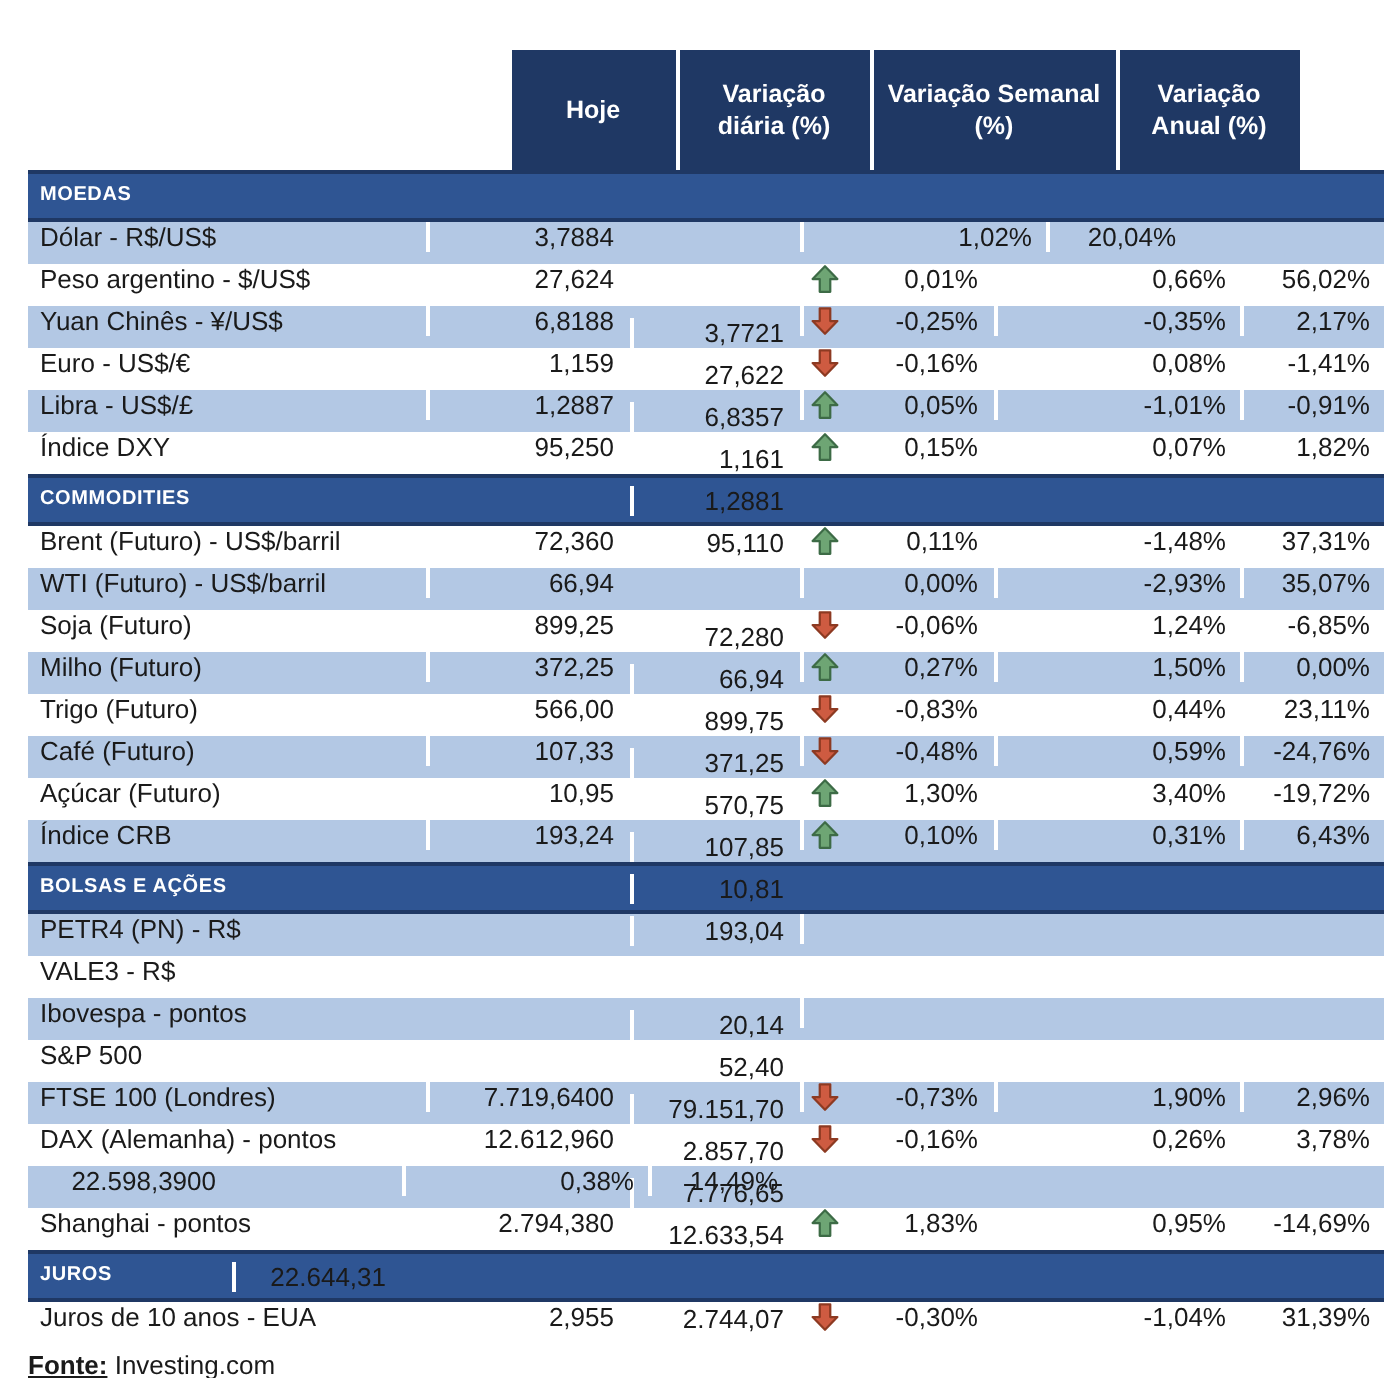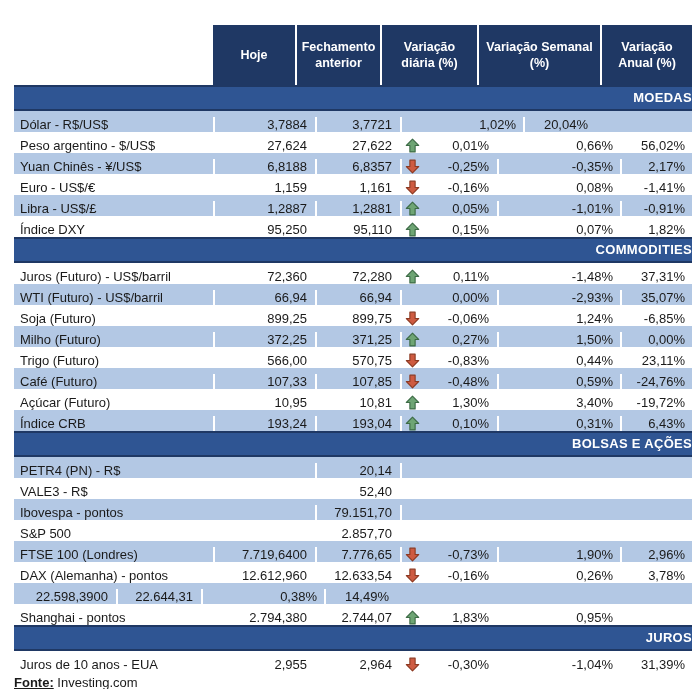--- a/index.html
+++ b/index.html
@@ -21,23 +21,23 @@
   .hcell{
     background:var(--header-bg);color:#ffffff;font-weight:bold;font-size:12.5px;
     display:flex;align-items:center;justify-content:center;text-align:center;
     line-height:1.3;padding:0 4px;box-sizing:border-box;
   }
   .hcell + .hcell{border-left:2px solid #ffffff;}
   .w-hoje{width:82px}.w-fech{width:85px}.w-daily{width:97px}.w-weekly{width:123px}.w-annual{width:92px}
   .section-bar{
     height:22px;line-height:22px;background:var(--section-bg);
     border-top:2px solid var(--dark-line);border-bottom:2px solid var(--dark-line);
-    color:#ffffff;font-weight:bold;font-size:13px;padding-left:6px;letter-spacing:.3px;text-align:right;
+    color:#ffffff;font-weight:bold;font-size:10px;padding-left:6px;letter-spacing:.3px;
   }
-  .row{display:flex;height:21px;font-size:13px;align-items:flex-end;background:#ffffff;}
+  .row{display:flex;height:21px;font-size:13px;align-items:flex-start;background:#ffffff;}
   .row.shaded{background:var(--row-shaded);}
   .cell{box-sizing:border-box;display:flex;align-items:center;white-space:nowrap;overflow:hidden;}
   .cell + .cell{border-left:2px solid #ffffff;}
   .c-label{width:199px;padding-left:6px;}
   .c-hoje{width:102px;justify-content:flex-end;padding-right:8px;}
   .c-fech{width:85px;justify-content:flex-end;padding-right:8px;margin-top:48px;}
   .c-daily{width:97px;justify-content:space-between;padding:0 8px 0 3px;}
   .c-weekly{width:123px;justify-content:flex-end;padding-right:7px;}
   .c-annual{width:72px;justify-content:flex-end;padding-right:7px;}
   .trend{width:16px;height:15px;display:flex;align-items:center;justify-content:flex-start;}
@@ -49,21 +49,20 @@
 </style>
 </head>
 <body>
 
 <div class="canvas">
   <div class="table">
 
     <div class="header-row">
       <div class="corner"></div>
       <div class="hcell w-hoje">Hoje</div>
-      <div class="hcell w-fech">Fechamento anterior</div>
       <div class="hcell w-daily">Variação diária (%)</div>
       <div class="hcell w-weekly">Variação Semanal (%)</div>
       <div class="hcell w-annual">Variação Anual (%)</div>
     </div>
 
     <div id="sections">
   <div class="section">
     <div class="section-bar">
       <span class="section-title">MOEDAS</span>
     </div>
@@ -157,21 +156,21 @@
   </div>
 </div>
   </div>
 
   <div class="section">
     <div class="section-bar">
       <span class="section-title">COMMODITIES</span>
     </div>
     <div class="rows">
   <div class="row">
-    <div class="cell c-label">Juros (Futuro) - US$/barril</div>
+    <div class="cell c-label">Brent (Futuro) - US$/barril</div>
     <div class="cell c-hoje">72,360</div>
     <div class="cell c-fech">72,280</div>
     <div class="cell c-daily">
       <span class="trend">
                   <svg width="15" height="15" viewBox="0 0 16 16">
                     <path d="M8 1.2 L14.6 8 H10.8 V14.8 H5.2 V8 H1.4 Z" fill="var(--trend-up)" stroke="#3D6B46" stroke-width="1.2" stroke-linejoin="round"></path>
                   </svg>
                 </span>
       <span>0,11%</span>
     </div>
@@ -387,20 +386,21 @@
     <div class="cell c-fech">2.744,07</div>
     <div class="cell c-daily">
       <span class="trend">
                   <svg width="15" height="15" viewBox="0 0 16 16">
                     <path d="M8 1.2 L14.6 8 H10.8 V14.8 H5.2 V8 H1.4 Z" fill="var(--trend-up)" stroke="#3D6B46" stroke-width="1.2" stroke-linejoin="round"></path>
                   </svg>
                 </span>
       <span>1,83%</span>
     </div>
     <div class="cell c-weekly">0,95%</div>
+    <div class="cell c-annual">-14,69%</div>
   </div>
 </div>
   </div>
 
   <div class="section">
     <div class="section-bar">
       <span class="section-title">JUROS</span>
     </div>
     <div class="rows">
   <div class="row">

